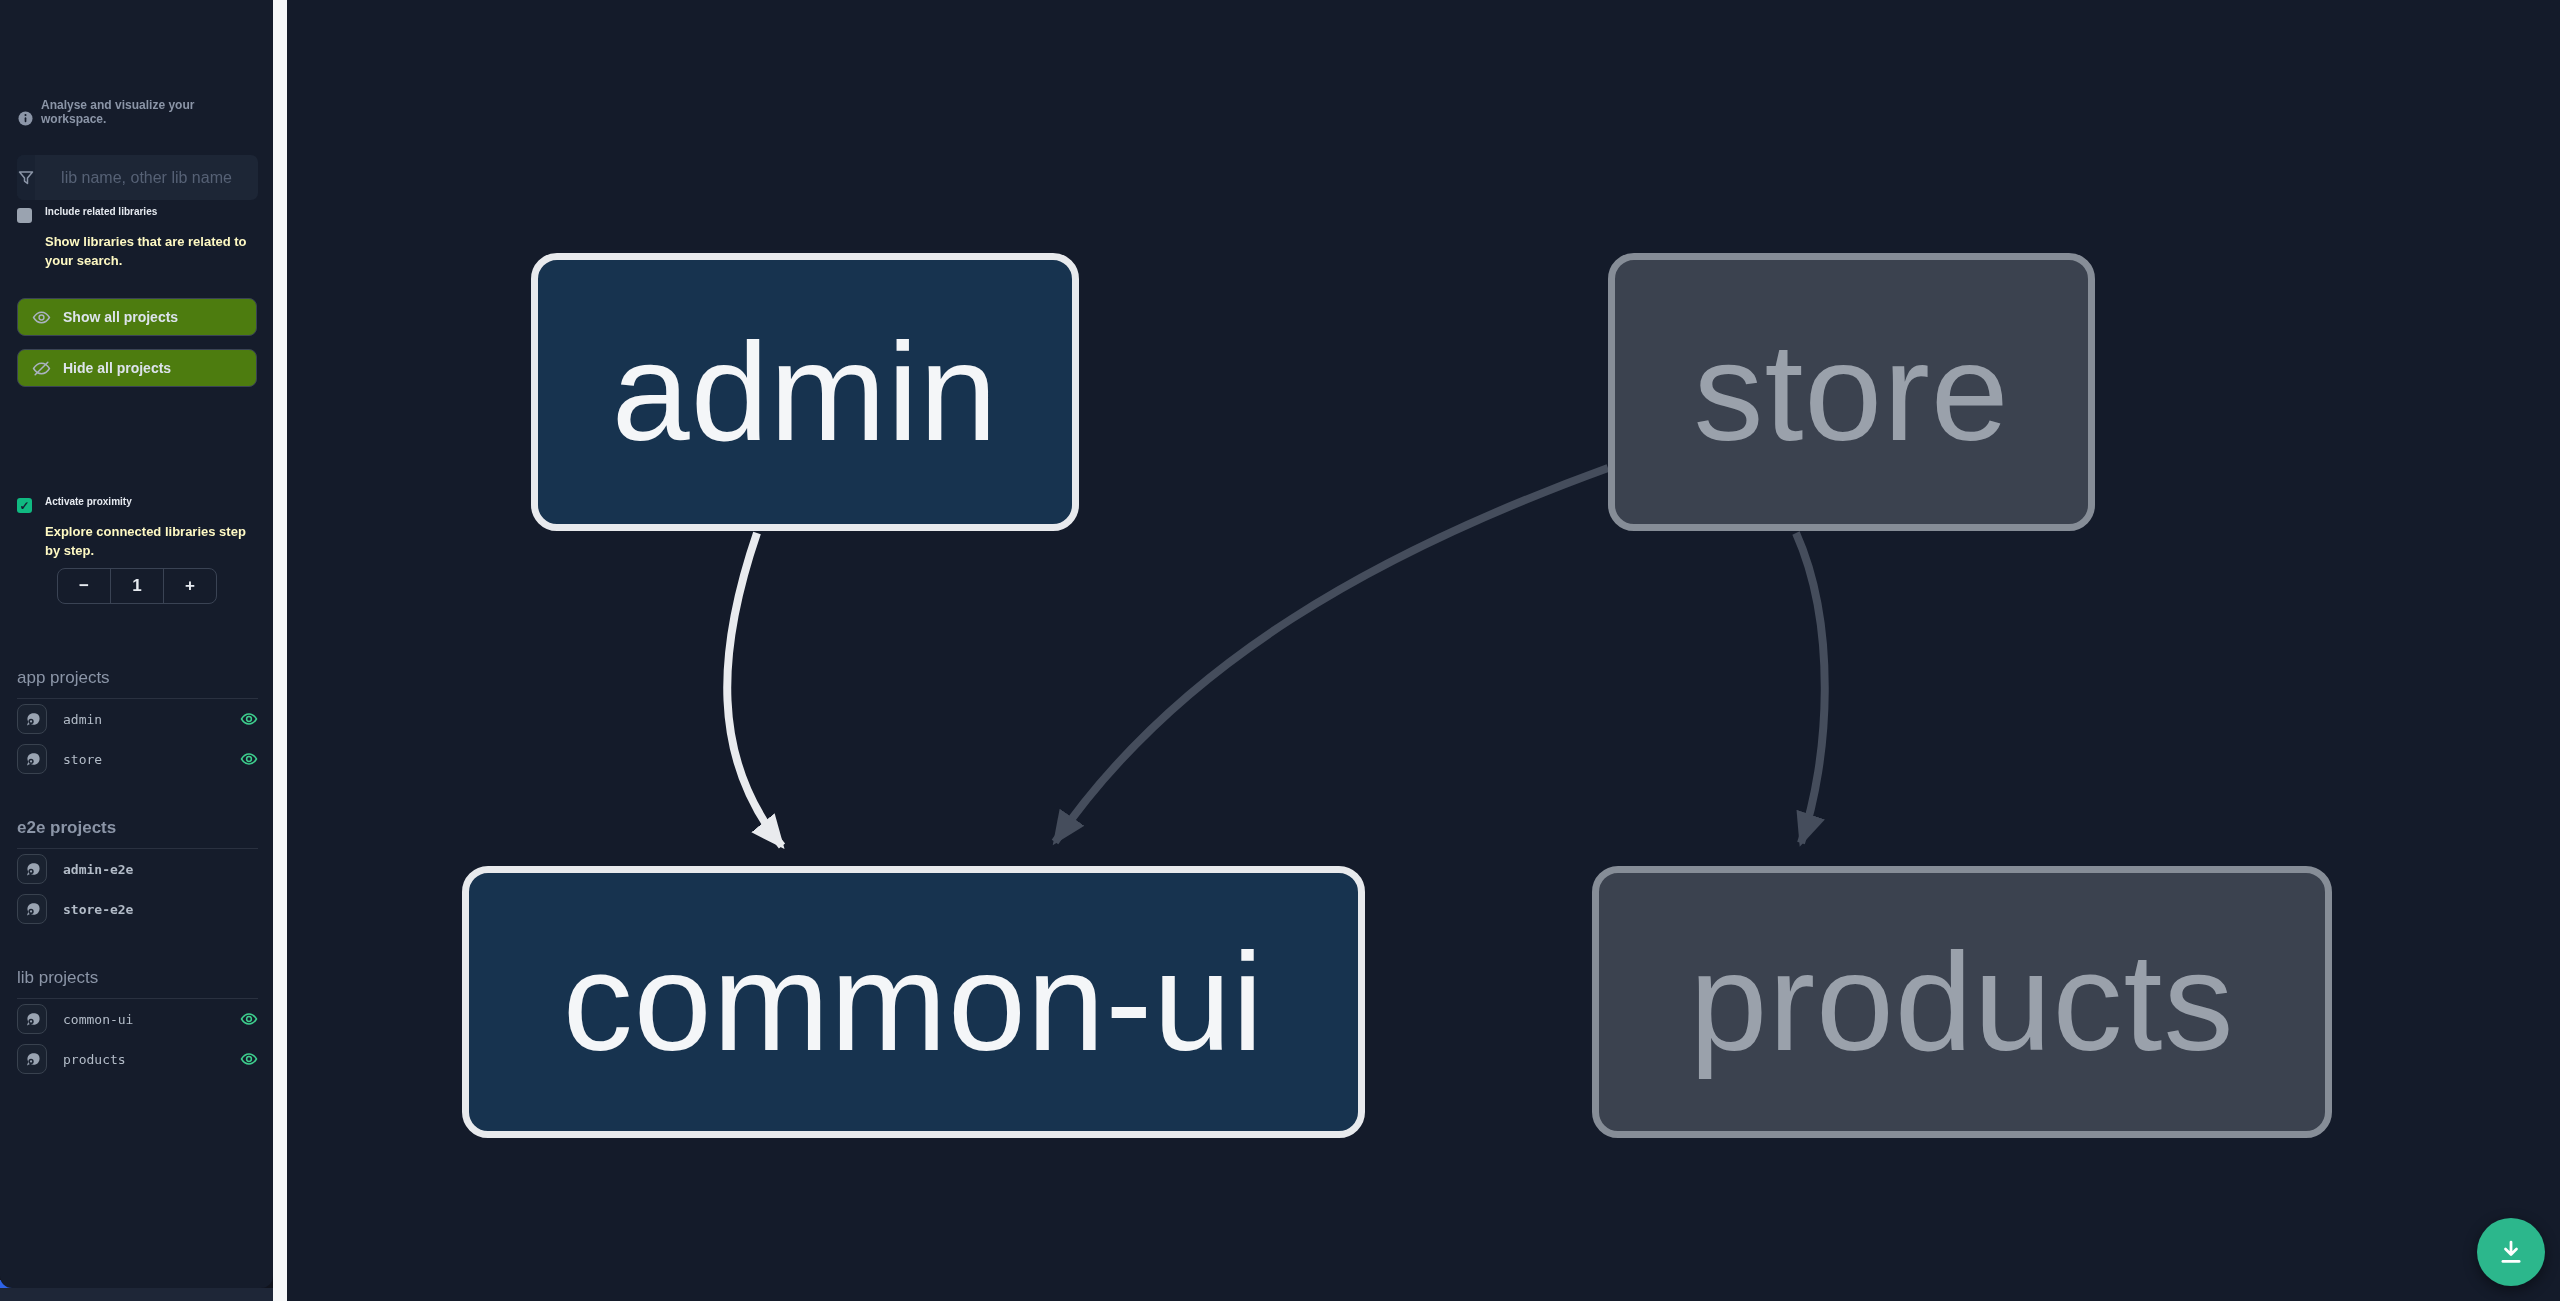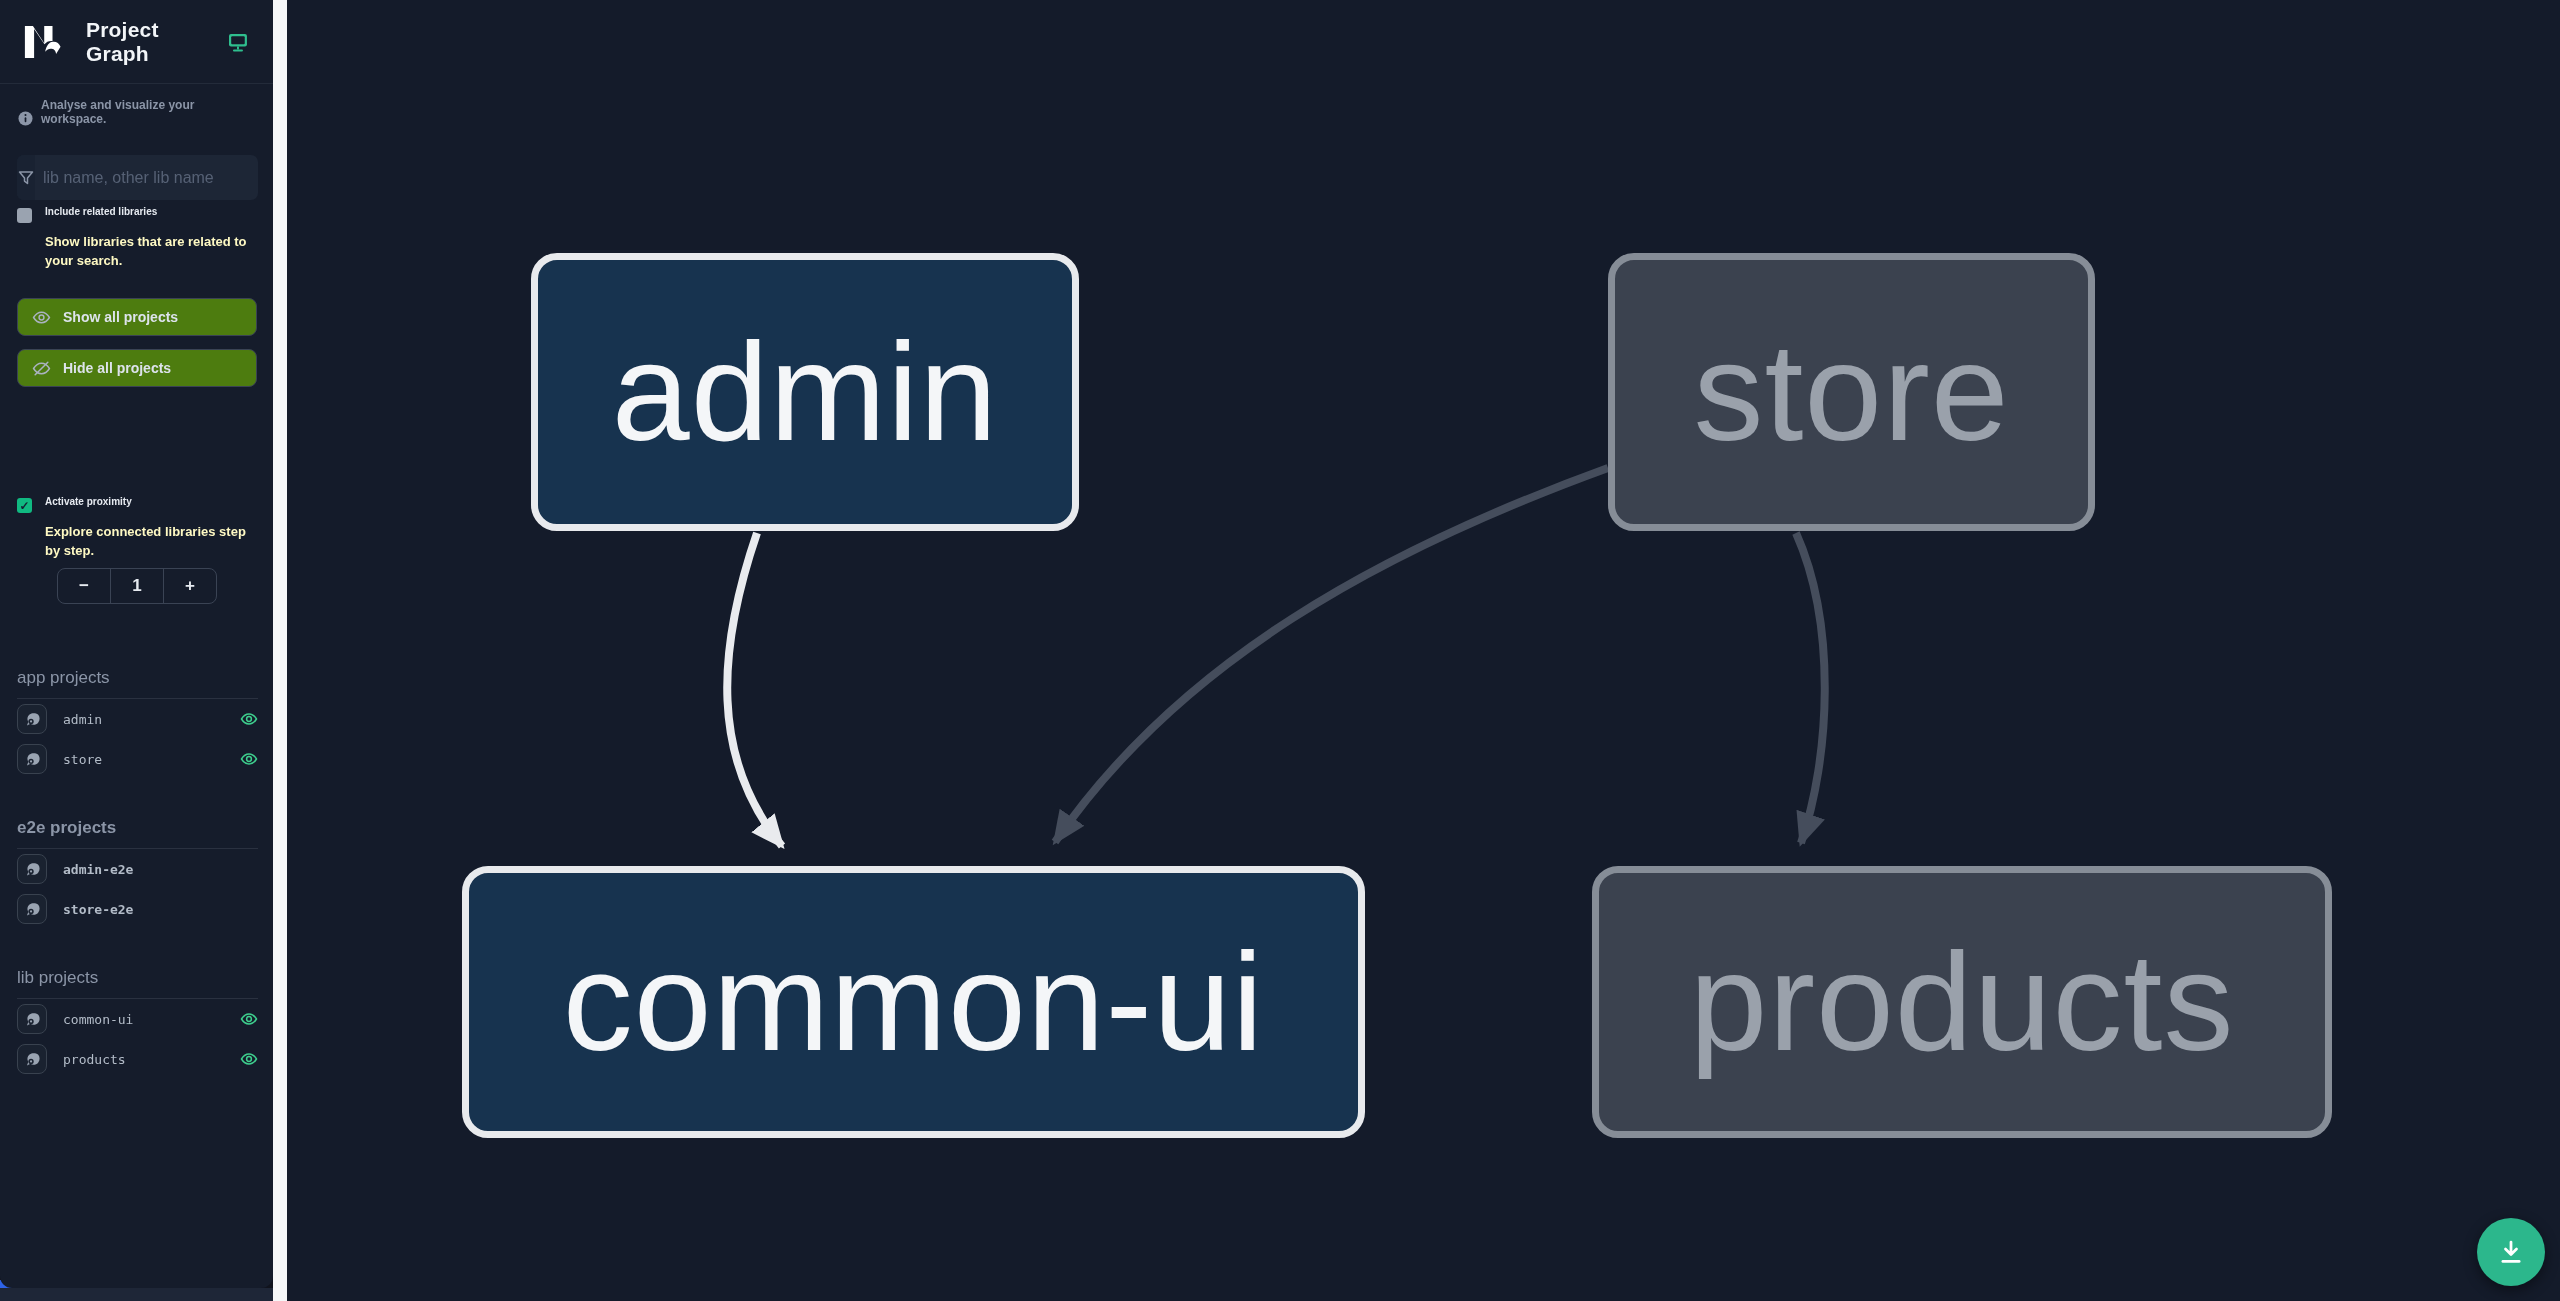--- a/index.html
+++ b/index.html
@@ -42,21 +42,21 @@
   .monitor { margin-left:auto; }
 
   .sb-tagline { position:absolute; left:18px; top:98px; width:245px; display:flex; gap:8px;
                 align-items:flex-end; color:#8b95a7; font-size:12px; font-weight:bold; }
 
   .sb-search { position:absolute; left:17px; top:155px; width:241px; height:45px;
                display:flex; background:#1d2636; border-radius:7px; overflow:hidden; }
   .sb-search .iconcell { width:42px; display:flex; align-items:center; justify-content:center;
                          background:#192232; }
   .sb-search input { flex:1; border:0; outline:none; background:transparent; color:#c7cfdb;
-                     font-size:16px; padding:0 10px 0 8px; font-family:"Liberation Sans",sans-serif; }
+                     font-size:16px; padding:0 10px 0 8px; font-family:"Liberation Sans",sans-serif;text-align:center; }
   .sb-search input::placeholder { color:#566175; }
 
   .cb-row { position:absolute; left:17px; width:242px; display:flex; gap:13px; }
   .cb-box { width:15px; height:15px; border-radius:3px; flex:0 0 auto; margin-top:2px;
             display:flex; align-items:center; justify-content:center; cursor:pointer; }
   .cb-gray  { background:#9aa3b0; }
   .cb-white { background:#ffffff; }
   .cb-teal  { background:#10b981; color:#132033; font-size:12px; font-weight:bold; line-height:1; }
   .cb-label { font-size:10px; font-weight:bold; color:#e6eaf0; }
   .cb-desc  { font-size:13px; color:#fef9c3; margin-top:16px; line-height:1.45;font-weight:bold; }
@@ -123,33 +123,20 @@
       </svg>
     </div>
   </div>
 
   <div class="blue-notch"></div>
   <div class="sb-footer"></div>
   <div class="vdivider"></div>
 
   <div class="sidebar">
 
-    <div class="sb-header">
-      <svg class="logo" viewBox="0 0 40 40">
-        <path fill="#ffffff" d="M6 34V6h7l9.8 15V6H30v13.2c-2.8-.4-5.3.6-7 2.8l-9-13.2V34z"></path>
-        <path fill="#ffffff" d="M30.2 19.8c3.3-.3 5.6 1.2 6.8 4.4l-3.9 6.2c-.2-2.6-1.4-4.1-3.7-4.5-2.2-.4-4 .4-5.8 2.5 1.2-5.2 3.4-8.3 6.6-8.6z"></path>
-      </svg>
-      <span class="app-title">Project Graph</span>
-      <svg class="monitor" width="22" height="22" viewBox="0 0 22 22">
-        <rect x="2" y="3" width="18" height="12.5" rx="2" fill="#2fbe8e"></rect>
-        <rect x="4.2" y="5.2" width="13.6" height="8.1" rx="1" fill="#151c2b"></rect>
-        <path d="M11 15.5v3" stroke="#2fbe8e" stroke-width="2"></path>
-        <path d="M7 19.5h8" stroke="#2fbe8e" stroke-width="2" stroke-linecap="round"></path>
-      </svg>
-    </div>
 
     <div class="sb-tagline">
       <svg width="15" height="15" viewBox="0 0 16 16" style="flex:0 0 auto; margin-top:0;">
         <circle cx="8" cy="8" r="7.5" fill="#8b95a7"></circle>
         <rect x="7.1" y="6.7" width="1.8" height="5.2" rx="0.9" fill="#151c2b"></rect>
         <circle cx="8" cy="4.3" r="1.1" fill="#151c2b"></circle>
       </svg>
       <span>Analyse and visualize your workspace.</span>
     </div>
 

